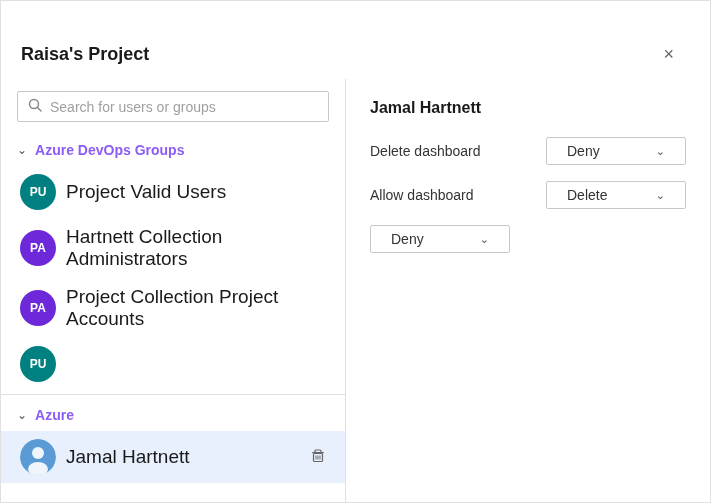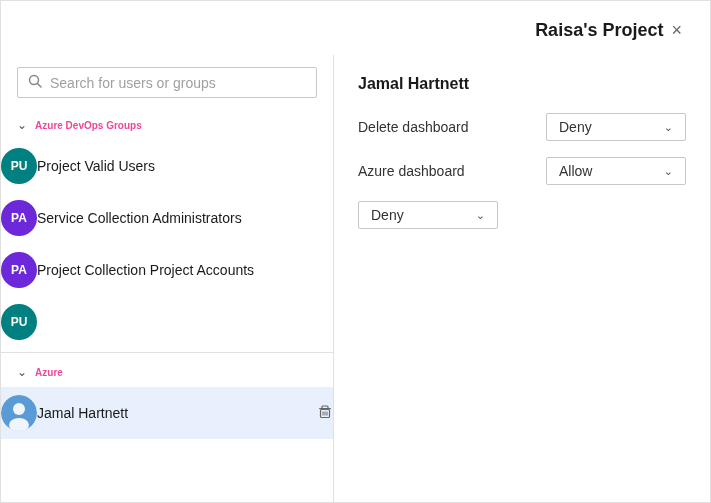--- a/index.html
+++ b/index.html
@@ -18,23 +18,24 @@
       background: #fff;
       display: flex;
       flex-direction: column;
       border: 1px solid #e0e0e0;
       box-shadow: 0 4px 20px rgba(0,0,0,0.15);
     }
 
     .dialog-header {
       display: flex;
       align-items: center;
-      justify-content: flex-end;
-      padding: 16px 20px 12px 20px;
+      justify-content: space-between;
+      padding: 16px 28px 12px 20px;
       border-bottom: none;
+      margin-top: 24px;
     }
 
     .dialog-title {
       font-size: 18px;
       font-weight: 600;
       color: #1a1a1a;
     }
 
     .close-btn {
       background: none;
@@ -95,30 +96,30 @@
       gap: 8px;
       cursor: pointer;
     }
 
     .chevron {
       font-size: 12px;
       color: #555;
     }
 
     .section-label {
-      font-size: 10px;
+      font-size: 14px;
       font-weight: 600;
-      color: #ec4899;
+      color: #8b5cf6;
     }
 
     .group-item {
       display: flex;
       align-items: center;
-      padding: 8px 0;
-      gap: 0;
+      padding: 8px 19px;
+      gap: 10px;
       cursor: pointer;
     }
 
     .group-item.selected {
       background: #e8f0fe;
     }
 
     .avatar {
       width: 36px;
       height: 36px;
@@ -129,21 +130,21 @@
       font-size: 12px;
       font-weight: 700;
       color: #fff;
       flex-shrink: 0;
     }
 
     .avatar-teal { background: #008080; }
     .avatar-purple { background: #6d28d9; }
 
     .item-name {
-      font-size: 14px;
+      font-size: 19px;
       color: #1a1a1a;
     }
 
     .delete-icon {
       margin-left: auto;
       color: #888;
       font-size: 14px;
       cursor: pointer;
     }
 
@@ -157,36 +158,36 @@
       font-size: 16px;
       font-weight: 600;
       color: #1a1a1a;
       margin-bottom: 20px;
     }
 
     .permission-row {
       display: flex;
       align-items: center;
       margin-bottom: 16px;
-      gap: 28px;
+      gap: 16px;
     }
 
     .permission-label {
       font-size: 14px;
       color: #333;
       width: 160px;
       flex-shrink: 0;
     }
 
     .permission-select {
       display: flex;
       align-items: center;
       border: 1px solid #c8c8c8;
       border-radius: 2px;
-      padding: 5px 12px;
+      padding: 5px 20px;
       min-width: 140px;
       cursor: pointer;
       background: #fff;
       justify-content: space-between;
       gap: 8px;
     }
 
     .select-value {
       font-size: 14px;
       color: #333;
@@ -249,21 +250,21 @@
         <span class="section-label">Azure DevOps Groups</span>
       </div>
 
       <div class="group-item">
         <div class="avatar avatar-teal">PU</div>
         <span class="item-name">Project Valid Users</span>
       </div>
 
       <div class="group-item">
         <div class="avatar avatar-purple">PA</div>
-        <span class="item-name">Service Collection Administrators</span>
+        <span class="item-name">Hartnett Collection Administrators</span>
       </div>
 
       <div class="group-item">
         <div class="avatar avatar-purple">PA</div>
         <span class="item-name">Project Collection Project Accounts</span>
       </div>
 
       <div class="group-item">
         <div class="avatar avatar-teal">PU</div>
       </div>
@@ -304,23 +305,23 @@
 
       <div class="permission-row">
         <span class="permission-label">Delete dashboard</span>
         <div class="permission-select">
           <span class="select-value">Deny</span>
           <span class="select-chevron">⌄</span>
         </div>
       </div>
 
       <div class="permission-row">
-        <span class="permission-label">Azure dashboard</span>
+        <span class="permission-label">Allow dashboard</span>
         <div class="permission-select">
-          <span class="select-value">Allow</span>
+          <span class="select-value">Delete</span>
           <span class="select-chevron">⌄</span>
         </div>
       </div>
 
       <div class="permission-row">
         <div class="permission-select">
           <span class="select-value">Deny</span>
           <span class="select-chevron">⌄</span>
         </div>
       </div>

